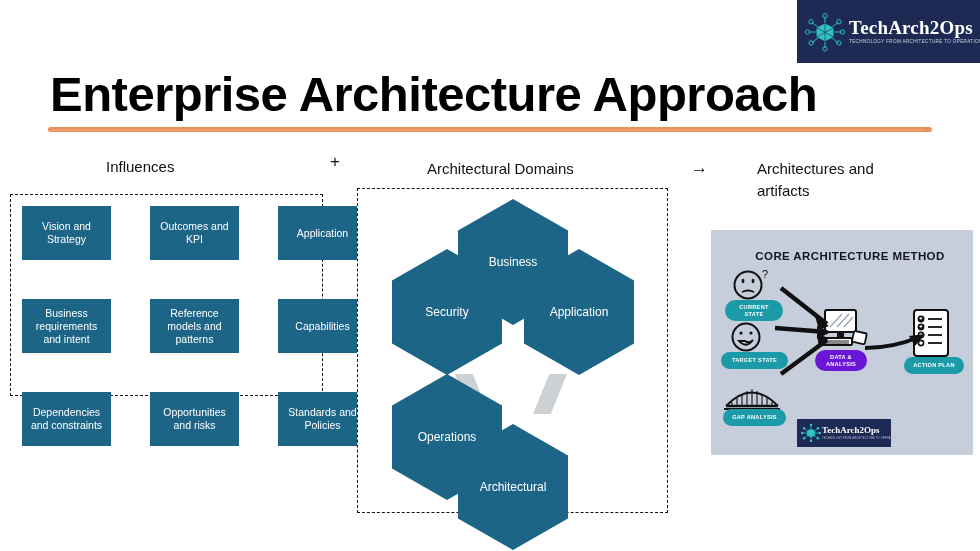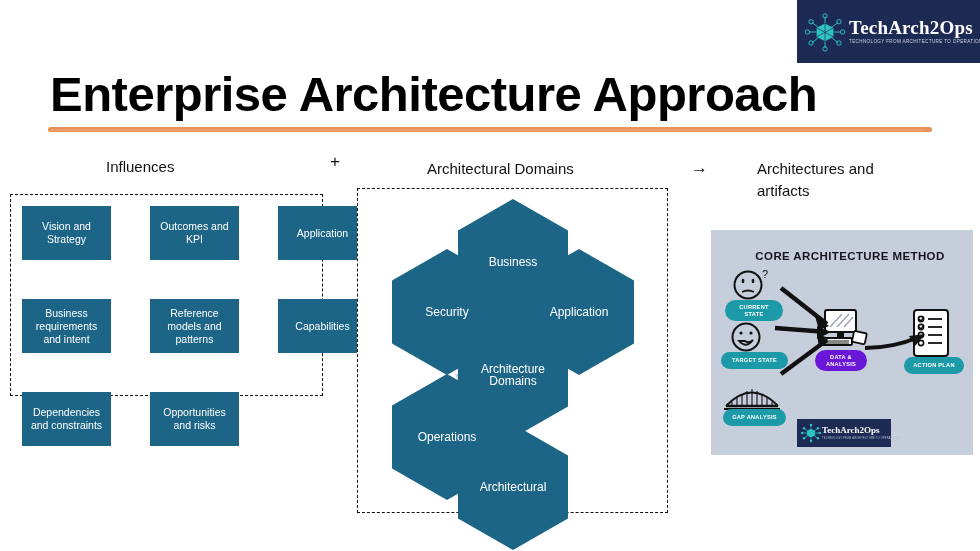--- a/index.html
+++ b/index.html
@@ -273,37 +273,37 @@
   <div class="dashed-box" id="influences-box"></div>
   <div class="inf-grid">
     <div class="inf-cell">Vision and Strategy</div>
     <div class="inf-cell">Outcomes and KPI</div>
     <div class="inf-cell">Application</div>
     <div class="inf-cell">Business requirements and intent</div>
     <div class="inf-cell">Reference models and patterns</div>
     <div class="inf-cell">Capabilities</div>
     <div class="inf-cell">Dependencies and constraints</div>
     <div class="inf-cell">Opportunities and risks</div>
+    <div class="inf-cell">Standards and Policies</div>
   </div>
 
   <div class="dashed-box" id="domains-box"></div>
   <div id="hex-stage">
 
     <div class="connector conn-a" style="left:176px; top:61px;"></div>
     <div class="connector conn-c" style="left:98px;  top:124px;"></div>
     <div class="connector conn-a" style="left:176px; top:186px;"></div>
     <div class="connector conn-c" style="left:98px;  top:186px;"></div>
 
     <div class="hex" style="left:101px; top:11px;">Business</div>
     <div class="hex" style="left:167px; top:61px;">Application</div>
     <div class="hex" style="left:101px; top:236px;">Architectural</div>
     <div class="hex" style="left:35px;  top:186px;">Operations</div>
     <div class="hex" style="left:35px;  top:61px;">Security</div>
 
-    <div class="hex center" style="left:101px; top:124px;">Architecture Domains</div>
   </div>
 
   <div id="method-panel">
     <div class="method-title">CORE ARCHITECTURE METHOD</div>
 
     <svg class="doodle" id="doodle-face1" viewBox="0 0 48 36">
       <circle cx="19" cy="19" r="13.5" fill="none" stroke="#111" stroke-width="2"></circle>
       <ellipse cx="14" cy="15" rx="1.4" ry="2.2" fill="#111"></ellipse>
       <ellipse cx="24" cy="15" rx="1.4" ry="2.2" fill="#111"></ellipse>
       <path d="M13 26 Q19 23 25 26" fill="none" stroke="#111" stroke-width="1.8"></path>

